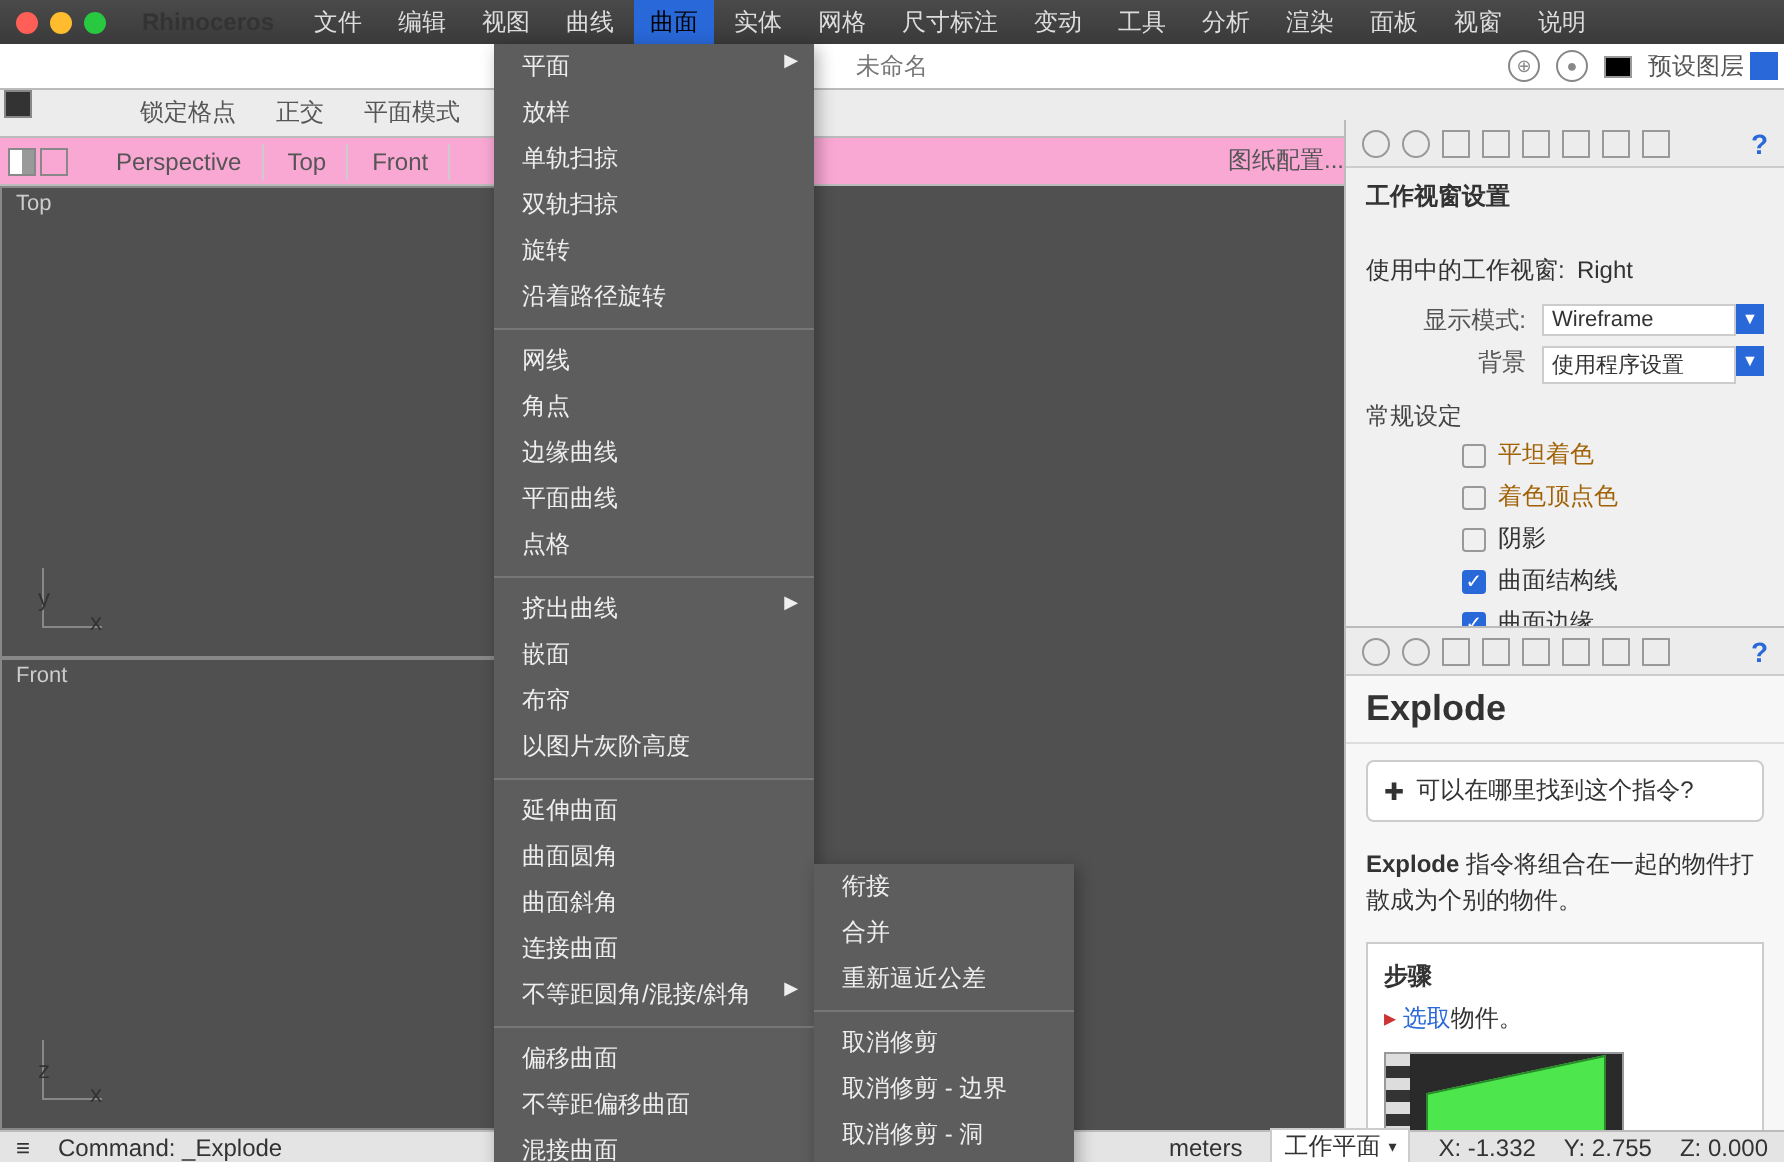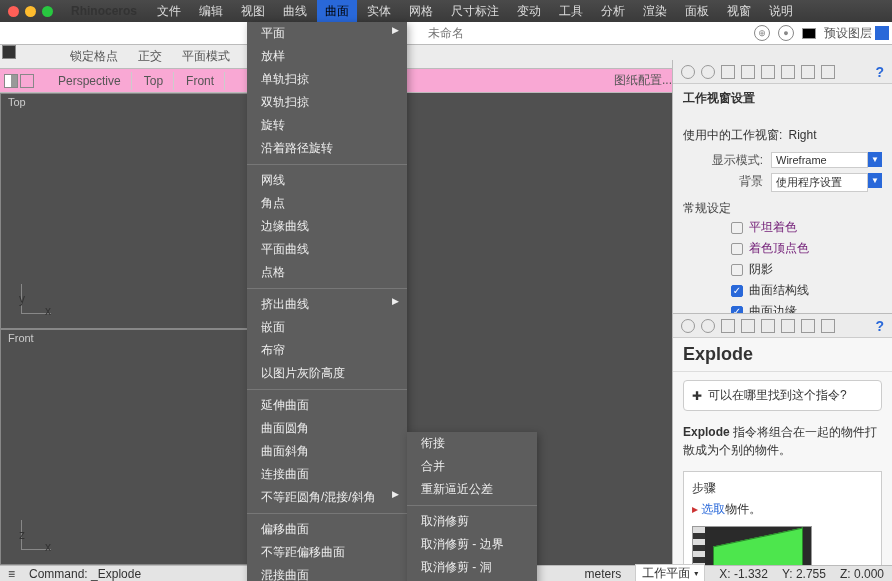--- a/index.html
+++ b/index.html
@@ -48,28 +48,28 @@
 .panelsec{padding:6px 10px}
 .panelh{font-weight:600;margin-bottom:20px}
 .subt{color:#666;font-size:11px;margin-bottom:8px}
 .row{display:flex;align-items:flex-start;margin:4px 0;padding-left:20px}
 .row .lbl{flex:0 0 60px;text-align:right;margin-right:8px;color:#555}
 .sel{background:#fff;border:1px solid #ccc;padding:1px 4px;font-size:11px;flex:1}
 .selar{width:14px;height:15px;background:#2968d9;color:#fff;display:inline-flex;align-items:center;justify-content:center;font-size:8px}
 .chkrow{display:flex;align-items:center;gap:6px;padding:2px 0 2px 48px;font-size:11px}
 .chk{width:12px;height:12px;border:1px solid #999;border-radius:2px;display:inline-flex;align-items:center;justify-content:center;font-size:10px;color:#fff}
 .chk.on{background:#2968d9;border-color:#2968d9}
-.chkrow .dis{color:#701a75}
+.chkrow .dis{color:#a16207}
 .helppanel{position:absolute;top:253px;left:0;right:0;bottom:0;border-top:1px solid #bbb;background:#f7f7f7}
 .helph{font-size:18px;font-weight:700;padding:6px 10px;border-bottom:1px solid #ddd}
 .findbox{margin:8px 10px;border:1px solid #ccc;border-radius:4px;padding:6px 8px;background:#fff;color:#888;display:flex;align-items:center;gap:6px}
 .helptxt{padding:4px 10px;line-height:1.5}
 .helptxt b{font-weight:700}
 .stepbox{margin:8px 10px;border:1px solid #ccc;background:#fff;padding:8px}
-.stepbox .sh{font-weight:400;margin-bottom:4px}
+.stepbox .sh{font-weight:700;margin-bottom:4px}
 .stepbox .link{color:#2968d9}
 .thumb{margin-top:8px;width:120px;height:80px;background:#2a2a2a;border:1px solid #999;position:relative;overflow:hidden}
 .thumb .film{position:absolute;left:0;top:0;bottom:0;width:12px;background:repeating-linear-gradient(#ddd 0 6px,#333 6px 12px)}
 .thumb .green{position:absolute;left:20px;top:10px;width:90px;height:60px;background:#4de64d;transform:skewY(-12deg);border:1px solid #2a8a2a}
 .status{position:absolute;bottom:0;left:0;right:0;height:16px;background:#e4e4e4;border-top:1px solid #bbb;display:flex;align-items:center;font-size:11px;color:#555;padding:0 8px;gap:14px}
 .status .cmd{flex:0 0 auto}
 .status .spacer{flex:1}
 .cplane{background:#fff;border:1px solid #ccc;padding:0 6px;display:flex;align-items:center;gap:4px}
 .leftbar{position:absolute;top:45px;left:2px;width:16px;height:36px;display:flex;flex-direction:column;gap:2px}
 .leftbar .b{width:14px;height:14px;border:1px solid #888;background:#fff}

